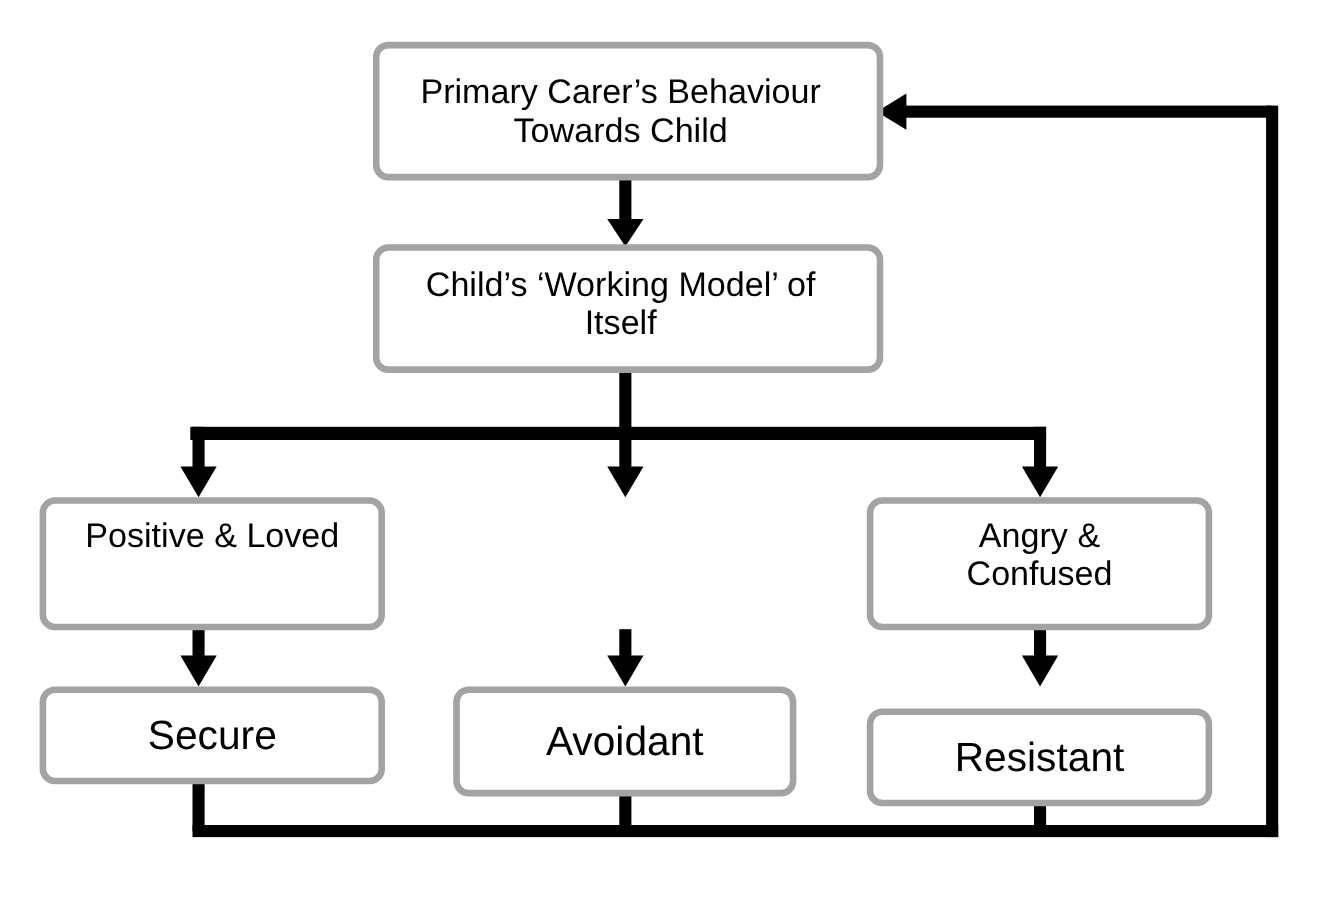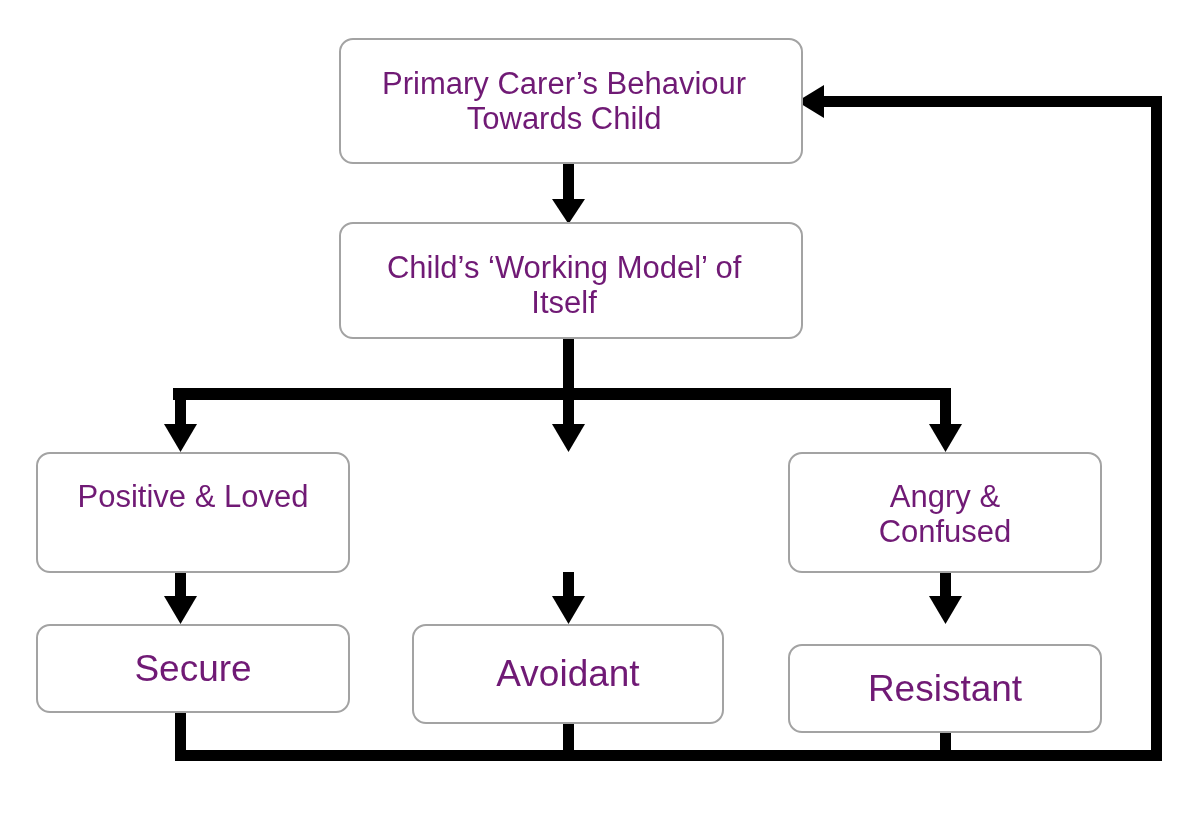--- a/index.html
+++ b/index.html
@@ -20,46 +20,46 @@
   #flow-svg {
     position: absolute;
     left: 0;
     top: 0;
     width: 1200px;
     height: 828px;
   }
   .node-box {
     position: absolute;
     box-sizing: border-box;
-    border: 2px solid #a3a3a3;
+    border: 6px solid #a3a3a3;
     border-radius: 14px;
     background: #ffffff;
     display: flex;
     justify-content: center;
     text-align: center;
-    color: #701a75;
+    color: #000000;
     line-height: 1.13;
     white-space: pre-line;
   }
   .node-label {
     display: block;
     width: 100%;
     white-space: pre-line;
   }
   
   .align-top    { align-items: flex-start; }
   .align-center { align-items: center; }
 
   
   .size-lg .node-label { font-size: 31px; }
   .size-xl .node-label { font-size: 37px; }
 
   
-  .pad-top { padding-top: 26px; }
-  .pad-top-sm { padding-top: 25px; }
+  .pad-top { padding-top: 13px; }
+  .pad-top-sm { padding-top: 11px; }
 
   
   .overflow-text .node-label {
     width: 106%;
     margin-left: -3%;
   }
 </style>
 </head>
 <body>
 

